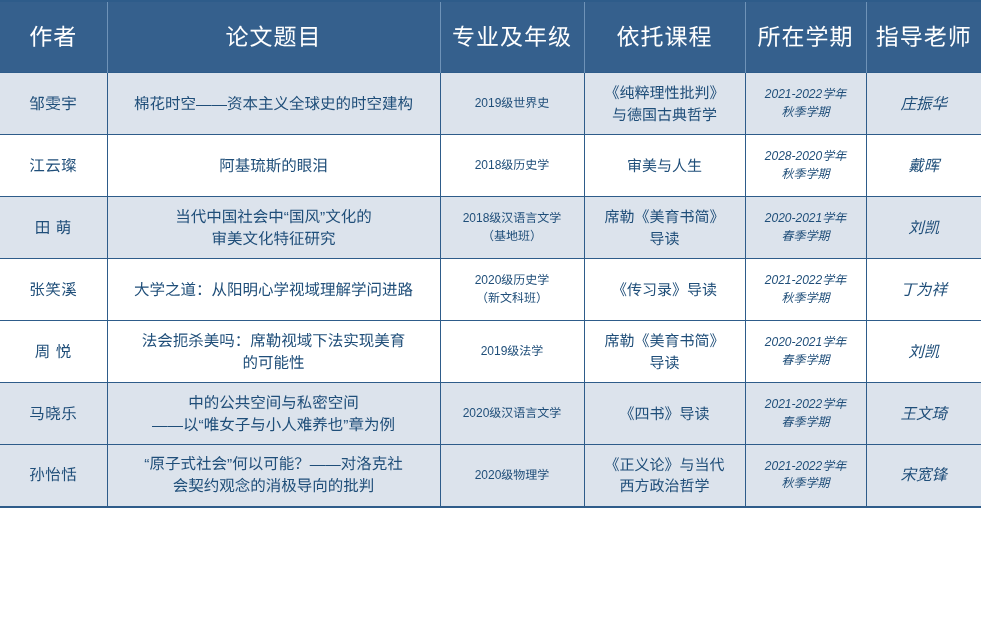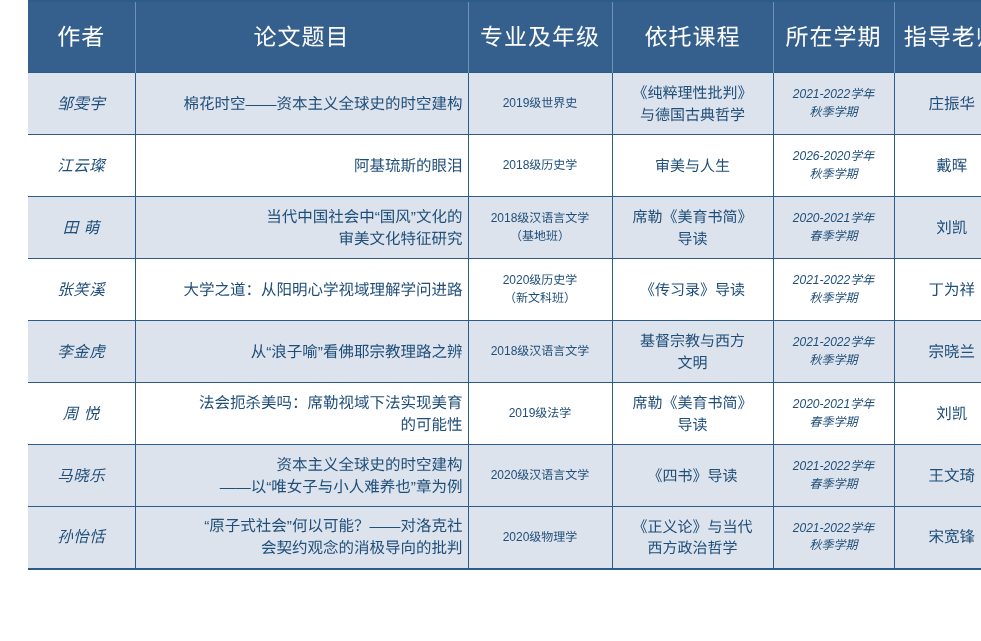--- a/index.html
+++ b/index.html
@@ -12,21 +12,20 @@
     width: 981px;
     height: 641px;
     overflow: hidden;
     font-family: "Liberation Sans", "DejaVu Sans", sans-serif;
     color: #1f4e79;
   }
 
   .table-wrap {
     width: 981px;
     box-sizing: border-box;
-    padding-left: 28px;
   }
 
   table.paper-table {
     width: 981px;
     border-collapse: collapse;
     table-layout: fixed;
     border-top: 2px solid #2e5c8a;
     border-bottom: 2px solid #2e5c8a;
   }
 
@@ -69,26 +68,26 @@
   }
   tbody td:first-child { border-left: none; }
   tbody td:last-child  { border-right: none; }
 
   tbody tr.row-shaded td { background: #dce3ec; }
   tbody tr.row-plain  td { background: #ffffff; }
 
   tbody tr { height: 62px; }
 
   td .line { display: block; white-space: nowrap; }
-  td.cell-author { letter-spacing: 0.5px; font-style: italic; }
-  td.cell-title  { font-size: 15.5px; text-align: right; }
+  td.cell-author { letter-spacing: 0.5px; }
+  td.cell-title  { font-size: 15.5px; }
   td.cell-major  { font-size: 12px; }
   td.cell-course { font-size: 15px; }
   td.cell-term   { font-size: 12px; font-style: italic; }
-  td.cell-teacher{ font-size: 15.5px; }
+  td.cell-teacher{ font-size: 15.5px; font-style: italic; }
   .below-space { height: 16px; }
 </style>
 </head>
 <body>
 
 <div class="table-wrap">
   <table class="paper-table">
     <colgroup>
       <col class="c-author">
       <col class="c-title">
@@ -131,21 +130,21 @@
           <td class="cell-title">
             <span class="line">阿基琉斯的眼泪</span>
           </td>
           <td class="cell-major">
             <span class="line">2018级历史学</span>
           </td>
           <td class="cell-course">
             <span class="line">审美与人生</span>
           </td>
           <td class="cell-term">
-            <span class="line">2026-2020学年</span>
+            <span class="line">2028-2020学年</span>
             <span class="line">秋季学期</span>
           </td>
           <td class="cell-teacher">戴晖</td>
         </tr>
         <tr class="row-shaded">
           <td class="cell-author">田 萌</td>
           <td class="cell-title">
             <span class="line">当代中国社会中“国风”文化的</span>
             <span class="line">审美文化特征研究</span>
           </td>
@@ -174,38 +173,20 @@
           </td>
           <td class="cell-course">
             <span class="line">《传习录》导读</span>
           </td>
           <td class="cell-term">
             <span class="line">2021-2022学年</span>
             <span class="line">秋季学期</span>
           </td>
           <td class="cell-teacher">丁为祥</td>
         </tr>
-        <tr class="row-shaded">
-          <td class="cell-author">李金虎</td>
-          <td class="cell-title">
-            <span class="line">从“浪子喻”看佛耶宗教理路之辨</span>
-          </td>
-          <td class="cell-major">
-            <span class="line">2018级汉语言文学</span>
-          </td>
-          <td class="cell-course">
-            <span class="line">基督宗教与西方</span>
-            <span class="line">文明</span>
-          </td>
-          <td class="cell-term">
-            <span class="line">2021-2022学年</span>
-            <span class="line">秋季学期</span>
-          </td>
-          <td class="cell-teacher">宗晓兰</td>
-        </tr>
         <tr class="row-plain">
           <td class="cell-author">周 悦</td>
           <td class="cell-title">
             <span class="line">法会扼杀美吗：席勒视域下法实现美育</span>
             <span class="line">的可能性</span>
           </td>
           <td class="cell-major">
             <span class="line">2019级法学</span>
           </td>
           <td class="cell-course">
@@ -214,21 +195,21 @@
           </td>
           <td class="cell-term">
             <span class="line">2020-2021学年</span>
             <span class="line">春季学期</span>
           </td>
           <td class="cell-teacher">刘凯</td>
         </tr>
         <tr class="row-shaded">
           <td class="cell-author">马晓乐</td>
           <td class="cell-title">
-            <span class="line">资本主义全球史的时空建构</span>
+            <span class="line">中的公共空间与私密空间</span>
             <span class="line">——以“唯女子与小人难养也”章为例</span>
           </td>
           <td class="cell-major">
             <span class="line">2020级汉语言文学</span>
           </td>
           <td class="cell-course">
             <span class="line">《四书》导读</span>
           </td>
           <td class="cell-term">
             <span class="line">2021-2022学年</span>

